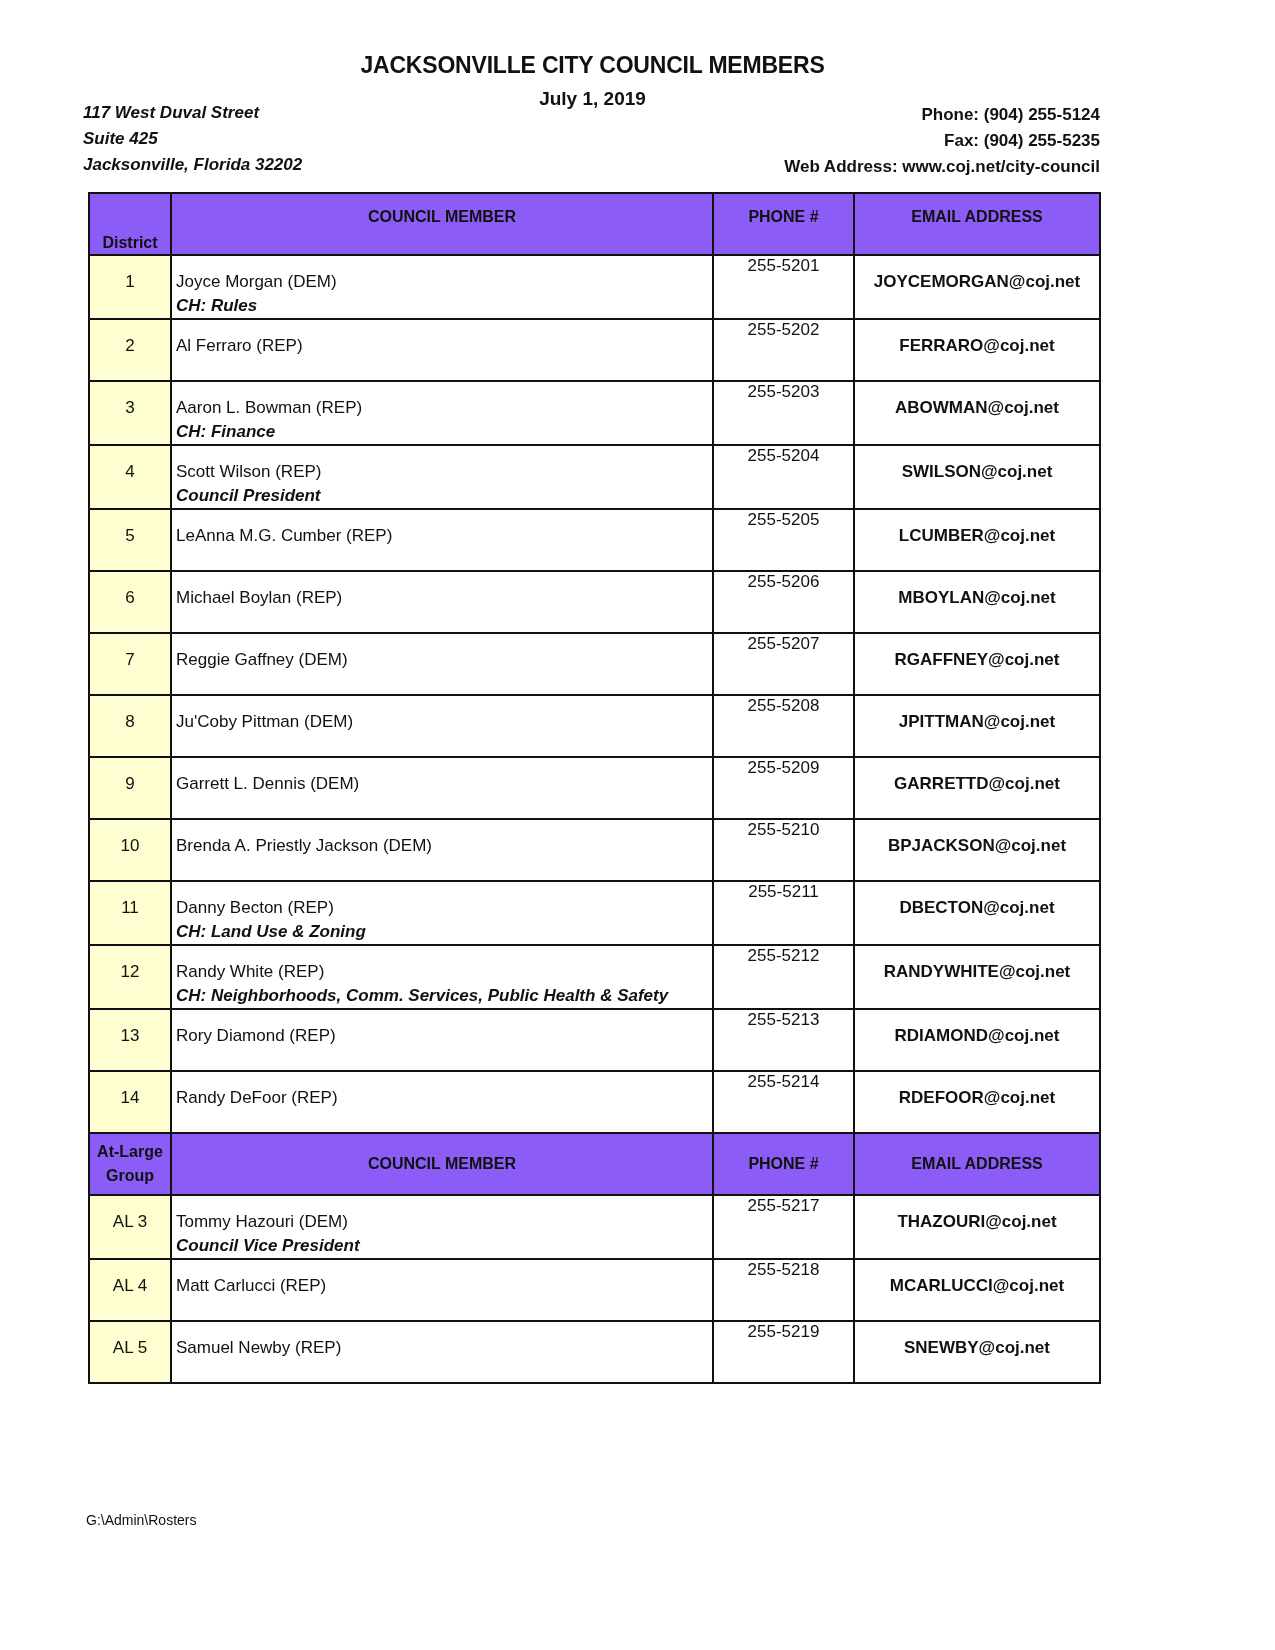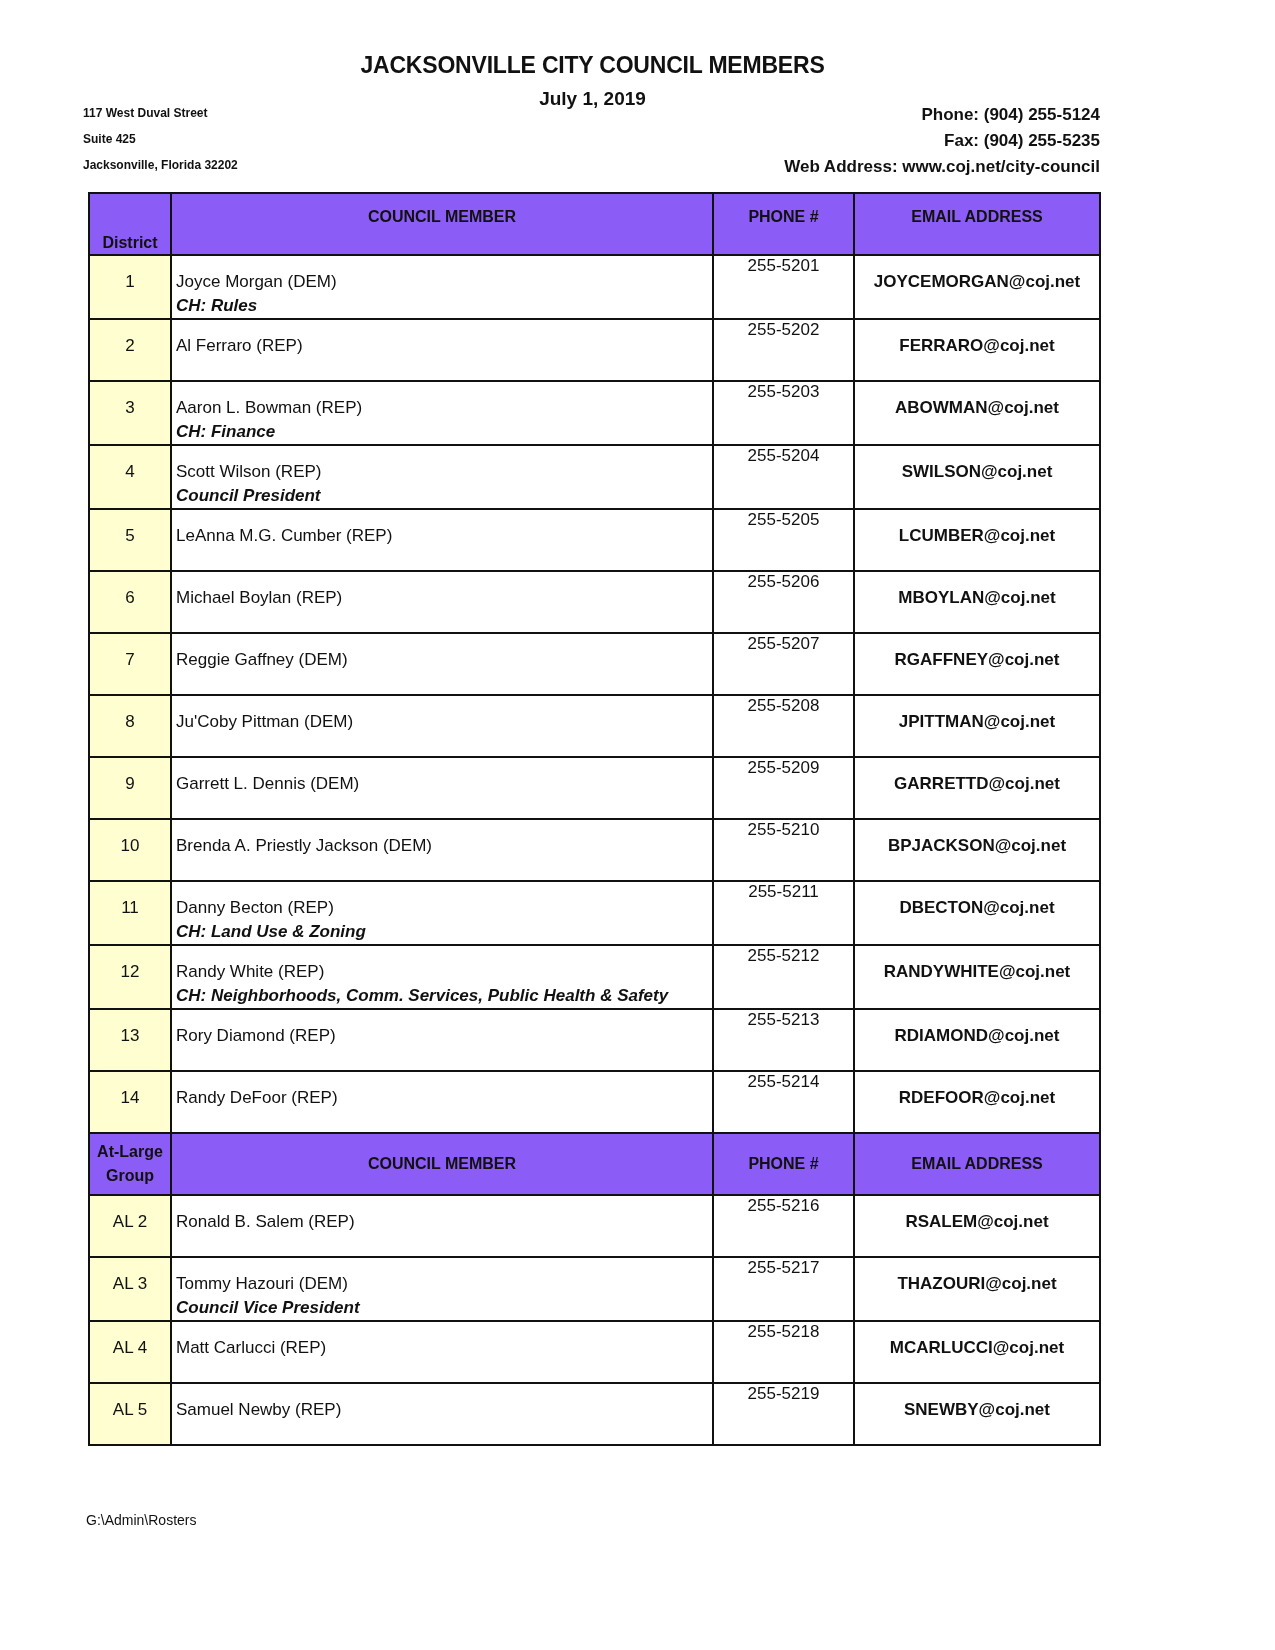--- a/index.html
+++ b/index.html
@@ -1,19 +1,19 @@
 <!DOCTYPE html>
 <html><head>
   <meta charset="utf-8">
   <style>
     html, body { margin: 0; padding: 0; background: #ffffff; }
     body { width: 1275px; height: 1650px; position: relative; font-family: "Liberation Sans", sans-serif; color: #111; }
     .title { position: absolute; left: 0; width: 1185px; top: 52px; text-align: center; font-weight: bold; font-size: 23px; letter-spacing: -0.2px; }
     .date { position: absolute; left: 0; width: 1185px; top: 88px; text-align: center; font-weight: bold; font-size: 19px; }
-    .addr { position: absolute; left: 83px; top: 100px; font-weight: bold; font-size: 12px; line-height: 26px; }
+    .addr { position: absolute; left: 83px; top: 100px; font-weight: bold; font-size: 17px; line-height: 26px; font-style: italic; }
     .contact { position: absolute; right: 175px; top: 102px; font-weight: bold; font-size: 17px; line-height: 26px; text-align: right; }
     table { position: absolute; left: 88px; top: 192px; border-collapse: collapse; table-layout: fixed; width: 1011px; }
     td, th { border: 2px solid #111; padding: 0; font-size: 17px; vertical-align: top; }
     col.c1 { width: 82px; } col.c2 { width: 542px; } col.c3 { width: 141px; } col.c4 { width: 246px; }
     tr { height: 62px; }
     .hdr th { background: #8b5cf6; font-weight: bold; font-size: 16px; text-align: center; }
     .hdr th.mid { vertical-align: top; padding-top: 14px; }
     .hdr th.dist { vertical-align: bottom; padding-bottom: 2px; }
     .hdr th.al { vertical-align: middle; line-height: 24px; }
     td.d { background: #fefed0; text-align: center; padding-top: 16px; }
@@ -139,26 +139,20 @@
         <td class="p">255-5214</td>
         <td class="e">RDEFOOR@coj.net</td>
       </tr>
       <tr class="hdr">
         <th class="al">At-Large Group</th>
         <th class="al">COUNCIL MEMBER</th>
         <th class="al">PHONE #</th>
         <th class="al">EMAIL ADDRESS</th>
       </tr>
       <tr>
-        <td class="d">AL 2</td>
-        <td class="m"><span>Ronald B. Salem (REP)</span></td>
-        <td class="p">255-5216</td>
-        <td class="e">RSALEM@coj.net</td>
-      </tr>
-      <tr>
         <td class="d">AL 3</td>
         <td class="m"><span>Tommy Hazouri (DEM)</span><span class="role">Council Vice President</span></td>
         <td class="p">255-5217</td>
         <td class="e">THAZOURI@coj.net</td>
       </tr>
       <tr>
         <td class="d">AL 4</td>
         <td class="m"><span>Matt Carlucci (REP)</span></td>
         <td class="p">255-5218</td>
         <td class="e">MCARLUCCI@coj.net</td>

